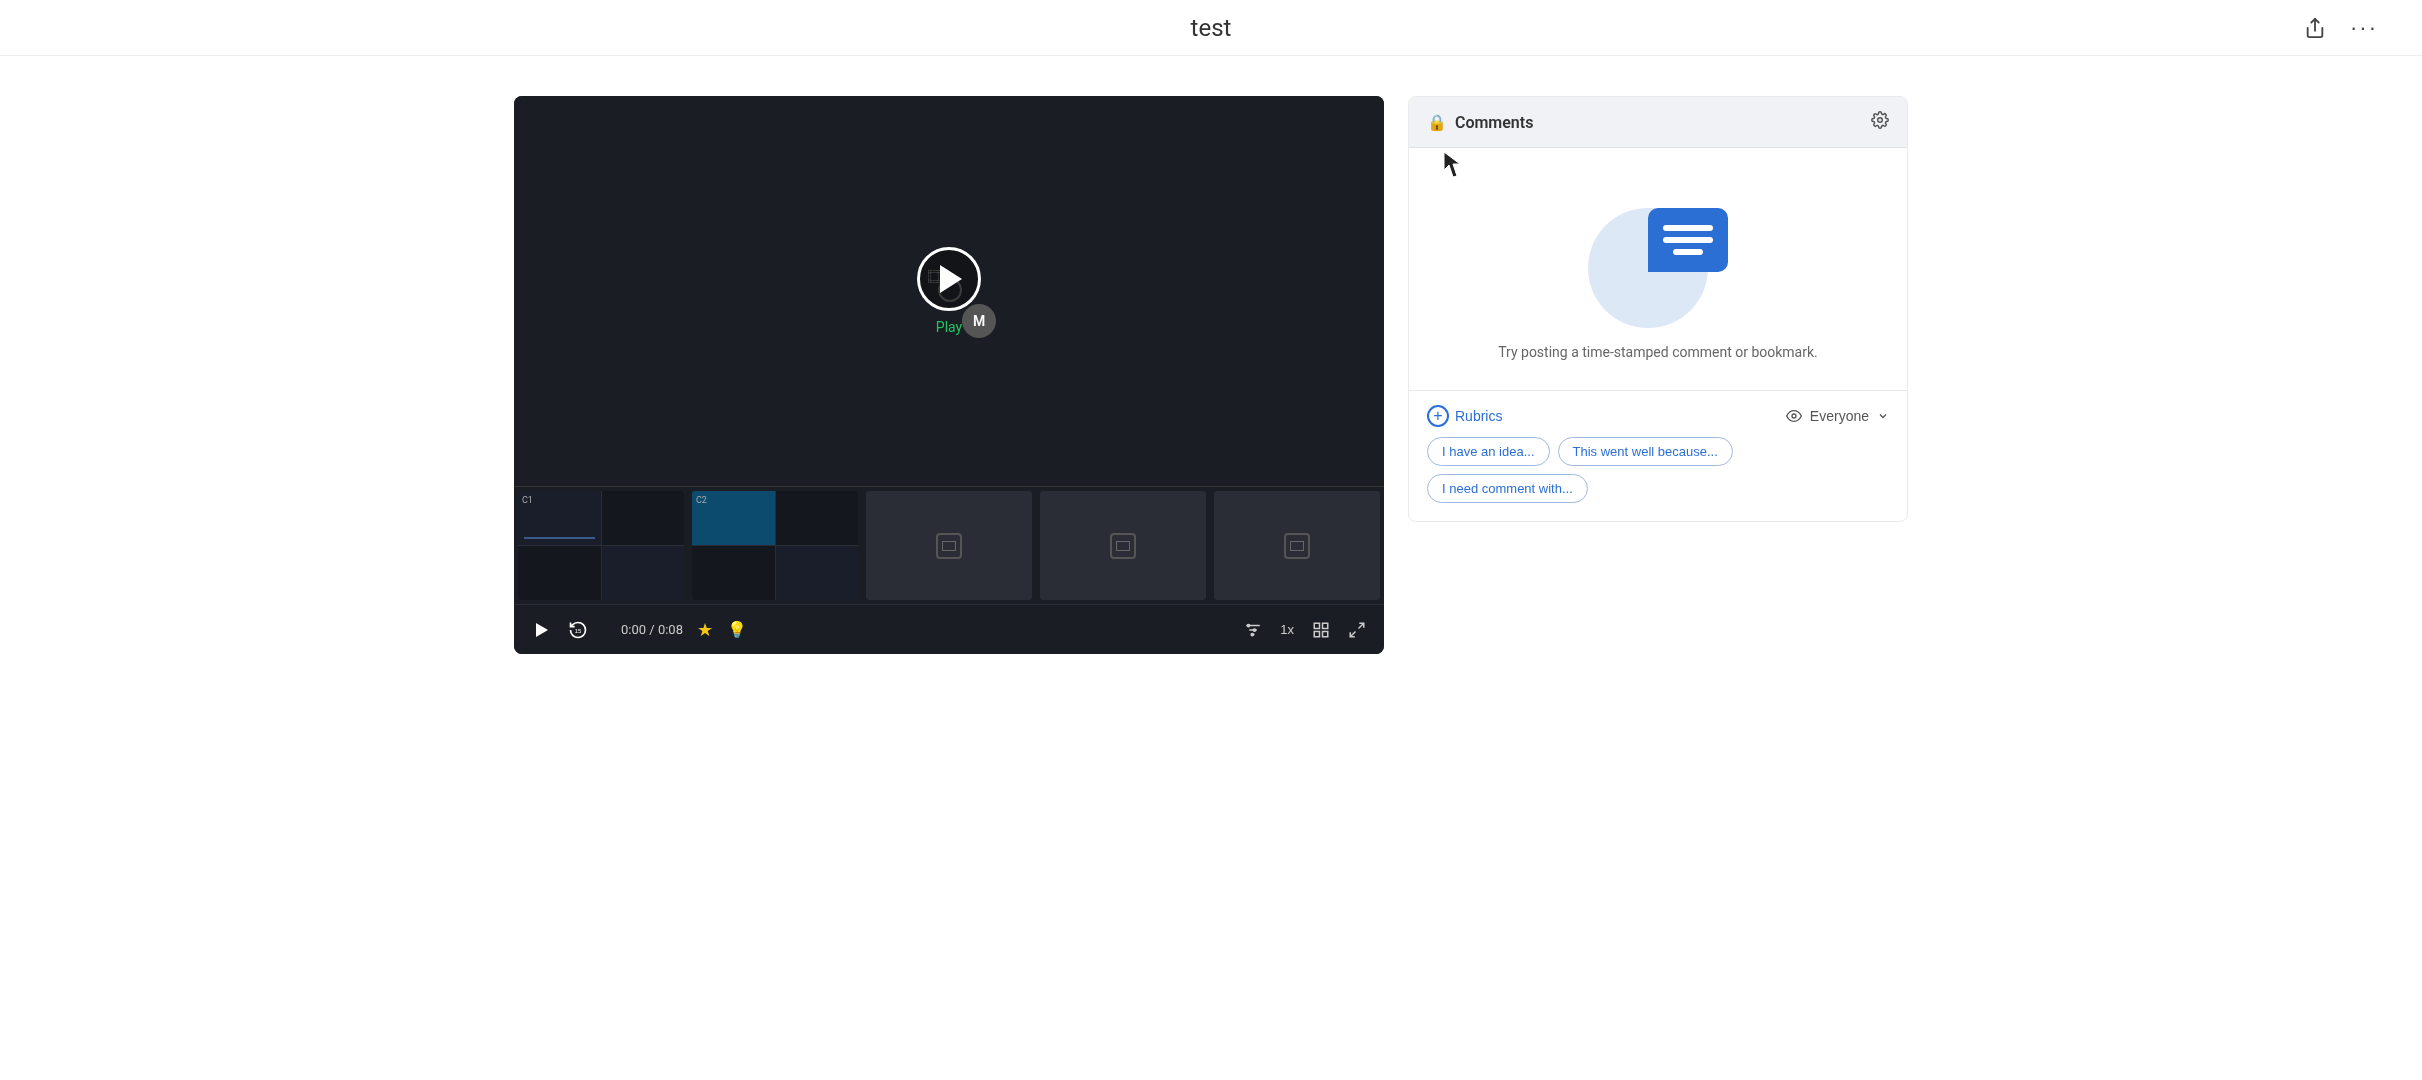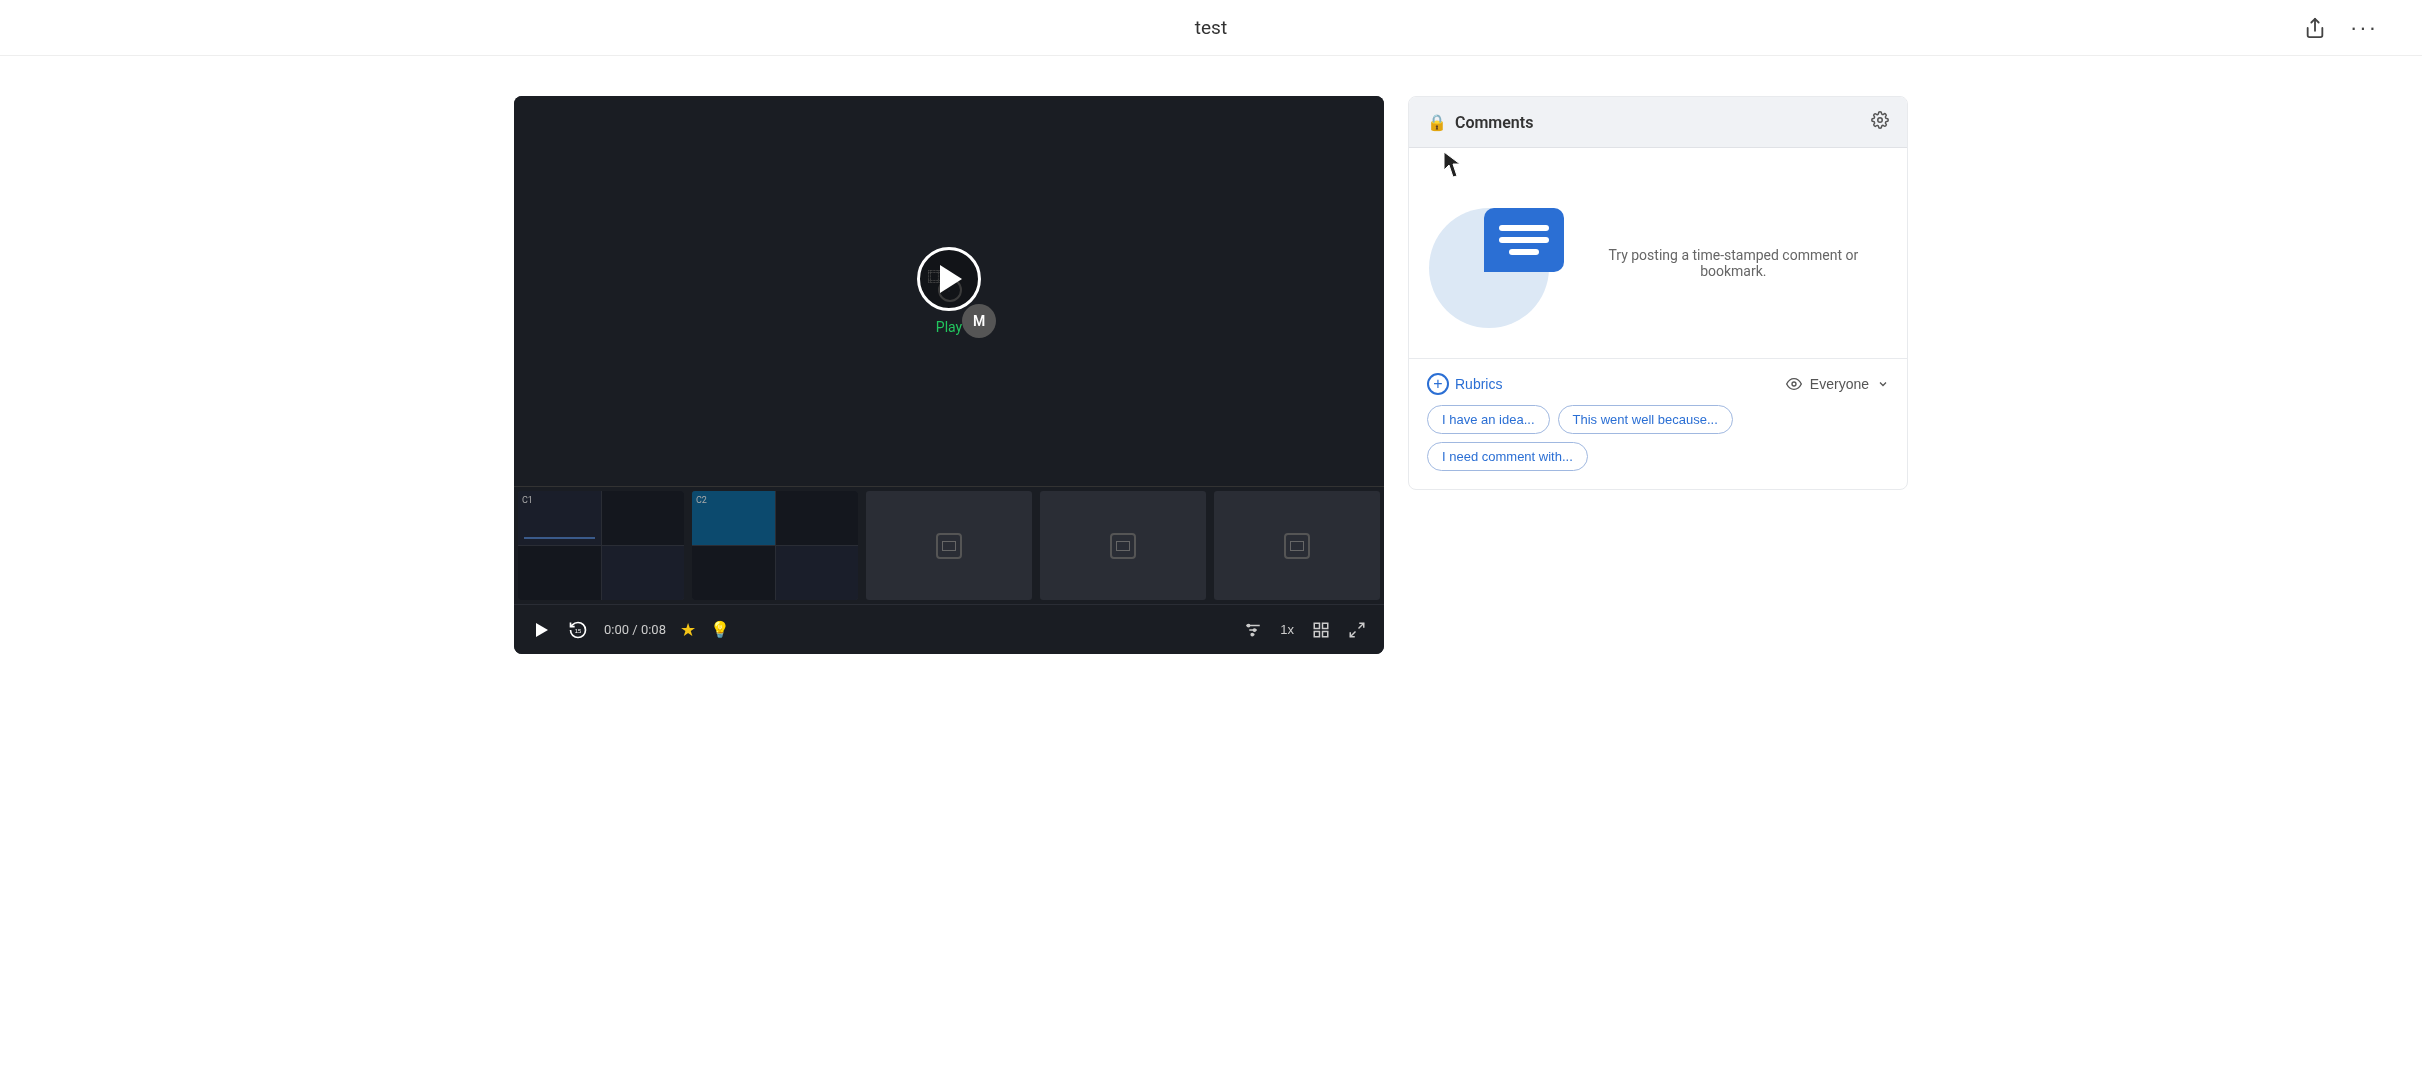--- a/index.html
+++ b/index.html
@@ -16,21 +16,21 @@
     .header {
       width: 100%;
       height: 56px;
       display: flex;
       align-items: center;
       justify-content: center;
       position: relative;
       border-bottom: 1px solid #eee;
     }
     .header-title {
-      font-size: 19px;
+      font-size: 24px;
       color: #333;
       font-weight: 400;
     }
     .header-actions {
       position: absolute;
       right: 40px;
       top: 50%;
       transform: translateY(-50%);
       display: flex;
       gap: 16px;
@@ -224,20 +224,21 @@
       display: flex;
       align-items: center;
       padding: 2px;
       justify-content: center;
     }
 
     .ctrl-time {
       color: #ccc;
       font-size: 13px;
       white-space: nowrap;
+      margin-left: 17px;
     }
 
     .ctrl-star {
       color: #f5c518;
       font-size: 18px;
       cursor: pointer;
     }
 
     .ctrl-bulb {
       color: #ccc;
@@ -311,20 +312,21 @@
       border: none;
       cursor: pointer;
       color: #555;
       font-size: 16px;
     }
 
     
     .comments-empty {
       padding: 50px 20px 30px;
       display: flex;
+      flex-direction: column;
       align-items: center;
       gap: 16px;
     }
 
     .comment-illustration {
       width: 140px;
       height: 130px;
       position: relative;
       display: flex;
       align-items: center;

